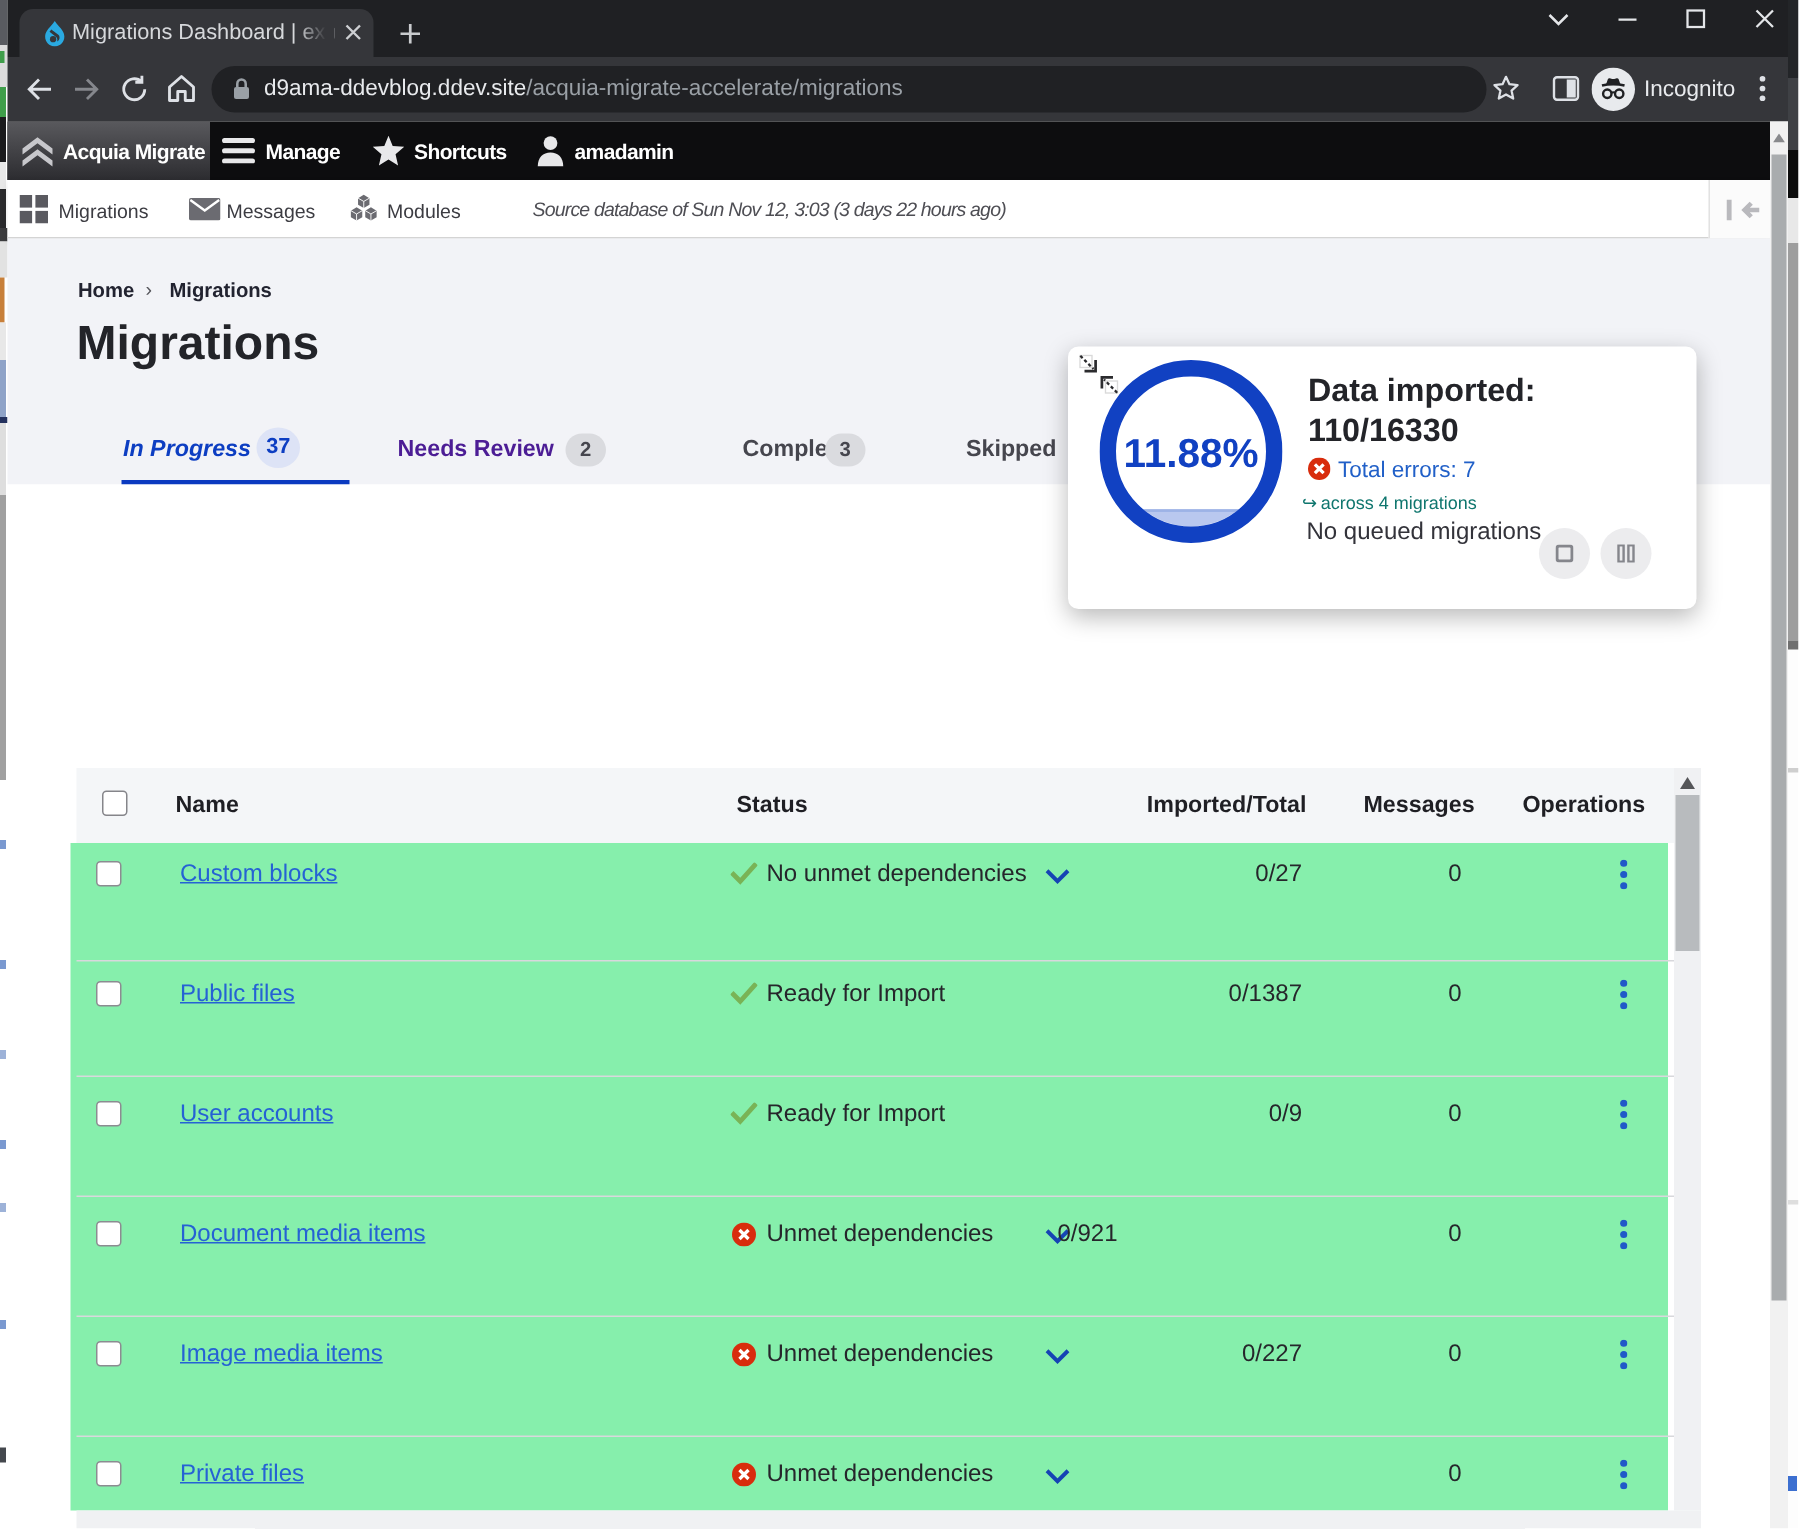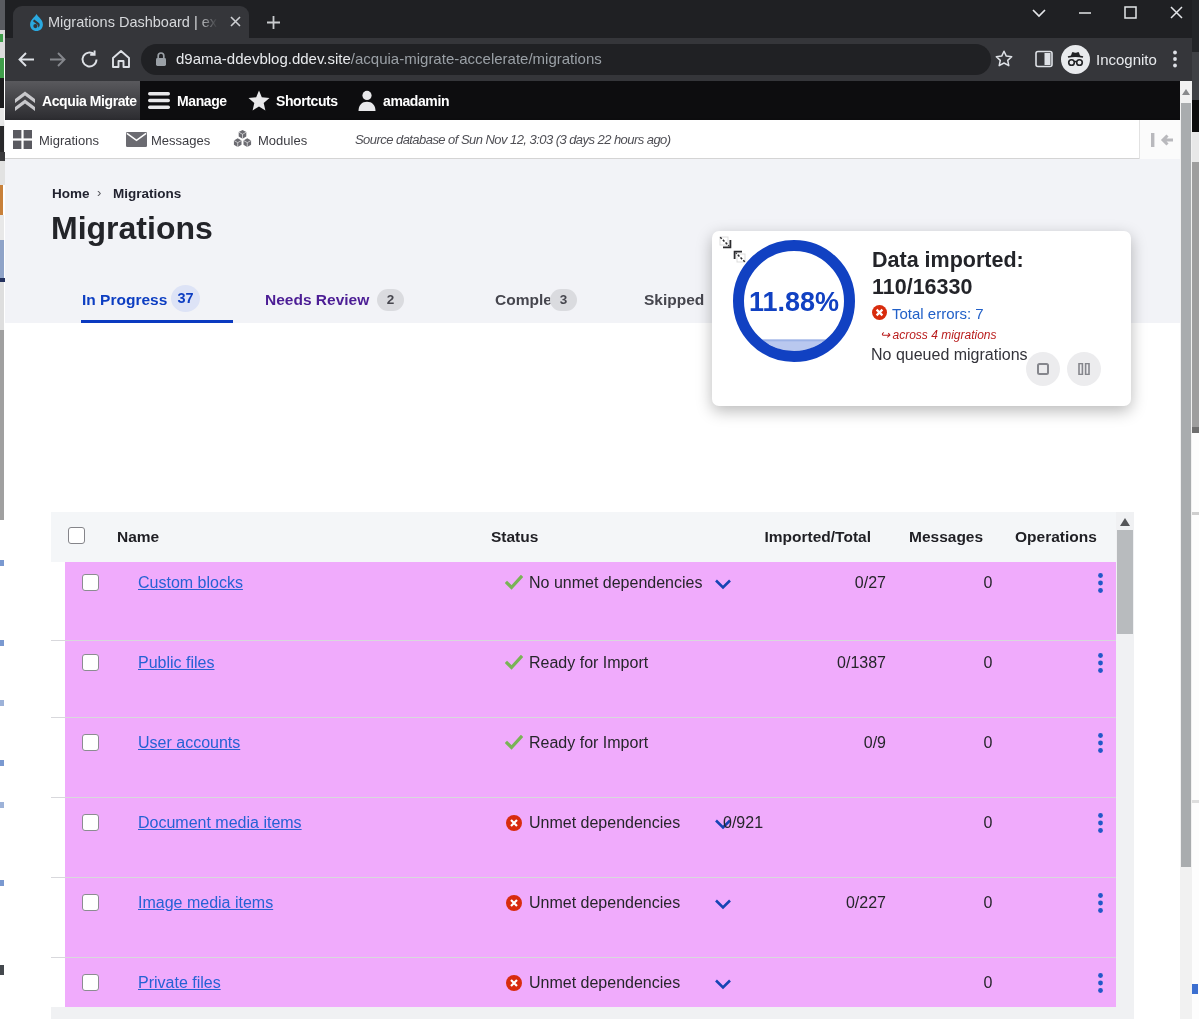--- a/index.html
+++ b/index.html
@@ -200,21 +200,21 @@
         <path d="M22 7 L12 7 M16.5 2.5 L12 7 L16.5 11.5" stroke="#b9b9bd" stroke-width="3" fill="none"></path>
       </svg>
   </div>
 
   <div class="abs" id="hero" style="left:5px;top:159px;width:1175px;height:164px;background:#f2f3f7;">
     <div class="abs" style="left:47px;top:27px;font-size:13.5px;font-weight:bold;color:#222330;">Home</div>
     <div class="abs" style="left:92px;top:26px;font-size:13px;color:#55555b;">›</div>
     <div class="abs" style="left:108px;top:27px;font-size:13.5px;font-weight:bold;color:#222330;">Migrations</div>
     <div class="abs" style="left:46px;top:51px;font-size:32px;font-weight:bold;color:#232429;">Migrations</div>
 
-    <div class="abs" style="left:77px;top:132px;font-size:15.5px;font-weight:bold;color:#0d3ec2;">In Progress</div>
+    <div class="abs" style="left:77px;top:132px;font-size:15.5px;font-weight:bold;color:#0d3ec2;font-style:italic;">In Progress</div>
     <div class="abs" style="left:166px;top:126px;width:29px;height:27px;border-radius:50%;background:#dde3f6;font-size:14.5px;font-weight:bold;color:#0d3ec2;text-align:center;line-height:27px;">37</div>
     <div class="abs" style="left:76px;top:160.5px;width:152px;height:3px;background:#0b3ac0;"></div>
     <div class="abs" style="left:260px;top:132px;font-size:15.5px;font-weight:bold;color:#4c1d95;">Needs Review</div>
     <div class="abs" style="left:372px;top:130px;width:27px;height:22px;border-radius:11px;background:#dadbdf;font-size:13.5px;font-weight:bold;color:#46464e;text-align:center;line-height:22px;">2</div>
     <div class="abs" style="left:459px;top:132px;font-size:15.5px;font-weight:bold;color:#46464e;margin-left:31px;">Completed</div>
     <div class="abs" style="left:545px;top:130px;width:27px;height:22px;border-radius:11px;background:#dadbdf;font-size:13.5px;font-weight:bold;color:#46464e;text-align:center;line-height:22px;">3</div>
     <div class="abs" style="left:639px;top:132px;font-size:15.5px;font-weight:bold;color:#46464e;">Skipped</div>
   </div>
 
   <div class="abs" id="main" style="left:5px;top:323px;width:1175px;height:696px;background:#fff;">
@@ -222,21 +222,21 @@
 
     <div class="abs" style="left:46px;top:189px;width:1065px;height:50px;background:#f4f6f8;font-size:15.5px;font-weight:bold;color:#1f1f24;">
       <div class="abs" style="left:17px;top:15px;width:17px;height:17px;border:1.5px solid #85858a;border-radius:3px;background:#fff;"></div>
       <div class="abs" style="left:66px;top:16px;">Name</div>
       <div class="abs" style="left:440px;top:16px;">Status</div>
       <div class="abs" style="left:658px;top:16px;width:162px;text-align:right;">Imported/Total</div>
       <div class="abs" style="left:858px;top:16px;">Messages</div>
       <div class="abs" style="left:964px;top:16px;text-align:right;">Operations</div>
     </div>
 
-    <div class="abs" id="rows" style="left:60px;top:239px;width:1065px;height:445px;background:#f0abfc;overflow:hidden;font-size:16px;color:#26262b;">
+    <div class="abs" id="rows" style="left:42px;top:239px;width:1065px;height:445px;background:#86efac;overflow:hidden;font-size:16px;color:#26262b;">
       <div class="abs" style="left:17px;top:12px;width:17px;height:17px;border:1.5px solid #8c8c91;border-radius:3px;background:#fff;"></div>
       <div class="abs" style="left:73px;top:12px;color:#2562d4;text-decoration:underline;">Custom blocks</div>
       <svg class="abs" style="left:440px;top:13px;" width="18" height="15" viewBox="0 0 18 15">
           <path d="M2 8 L6.5 12.5 L16 2" stroke="#79b356" stroke-width="3.2" fill="none" stroke-linecap="square"></path>
         </svg>
       <div class="abs" style="left:464px;top:12px;">No unmet dependencies</div>
       <svg class="abs" style="left:649px;top:17px;" width="18" height="11" viewBox="0 0 18 11">
           <path d="M2 1.5 L9 8.5 L16 1.5" stroke="#1544b4" stroke-width="2.6" fill="none"></path>
         </svg>
       <div class="abs" style="left:658px;top:12px;width:163px;text-align:right;">0/27</div>
@@ -367,21 +367,21 @@
       <circle cx="61" cy="61" r="55.5" fill="none" stroke="#1141c2" stroke-width="11"></circle>
       <text x="61" y="71" text-anchor="middle" font-family="Liberation Sans, sans-serif" font-size="27" font-weight="bold" fill="#1141c2">11.88%</text>
     </svg>
     <div class="abs" style="left:160px;top:17px;font-size:21.5px;font-weight:bold;color:#232429;">Data imported:</div>
     <div class="abs" style="left:160px;top:44px;font-size:21.5px;font-weight:bold;color:#232429;">110/16330</div>
     <svg class="abs" style="left:160px;top:74px;" width="15" height="15" viewBox="0 0 15 15">
         <circle cx="7.5" cy="7.5" r="7.5" fill="#d82c0d"></circle>
         <path d="M4.6 4.6 L10.4 10.4 M10.4 4.6 L4.6 10.4" stroke="#fff" stroke-width="2.2"></path>
       </svg>
     <div class="abs" style="left:180px;top:74px;font-size:15px;color:#2160c8;">Total errors: 7</div>
-    <div class="abs" style="left:156px;top:97px;font-size:12px;font-style:italic;color:#b91c1c;margin-left:12px;">↪ across 4 migrations</div>
+    <div class="abs" style="left:156px;top:97px;font-size:12px;color:#0f766e;">↪ across 4 migrations</div>
     <div class="abs" style="left:159px;top:115px;font-size:16px;color:#33333a;">No queued migrations</div>
 
     <div class="abs" style="left:314px;top:121px;width:34px;height:34px;border-radius:50%;background:#ececee;">
       <svg class="abs" style="left:11px;top:11px;" width="12" height="12" viewBox="0 0 12 12">
           <rect x="1" y="1" width="10" height="10" rx="1.5" stroke="#85868c" stroke-width="2" fill="none"></rect>
         </svg>
     </div>
     <div class="abs" style="left:355px;top:121px;width:34px;height:34px;border-radius:50%;background:#ececee;">
       <svg class="abs" style="left:11px;top:11px;" width="12" height="12" viewBox="0 0 12 12">
           <rect x="1" y="0.5" width="3.4" height="11" stroke="#85868c" stroke-width="1.6" fill="none"></rect>

